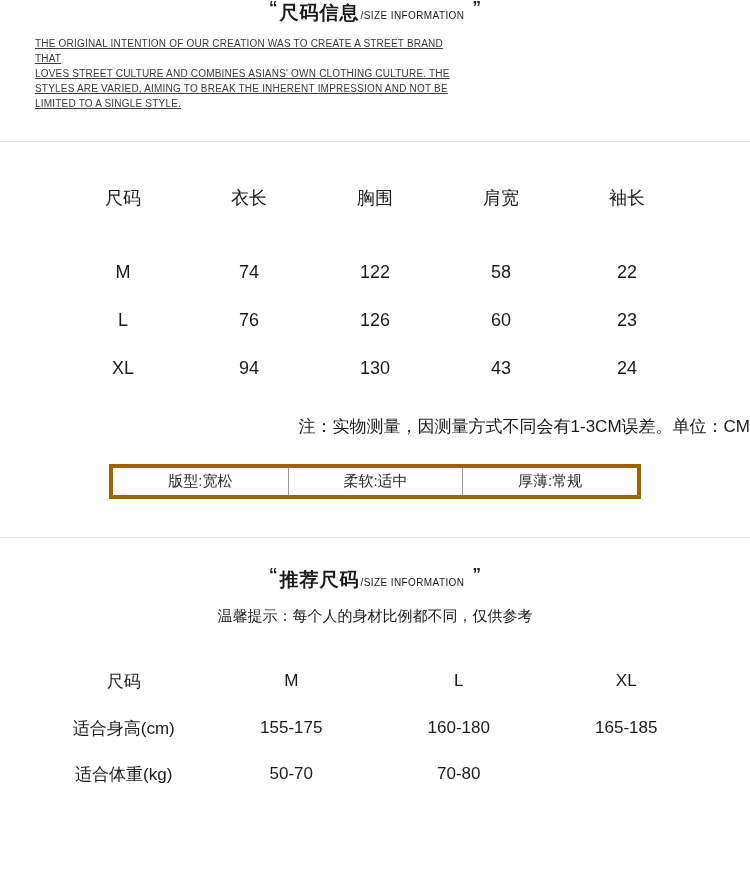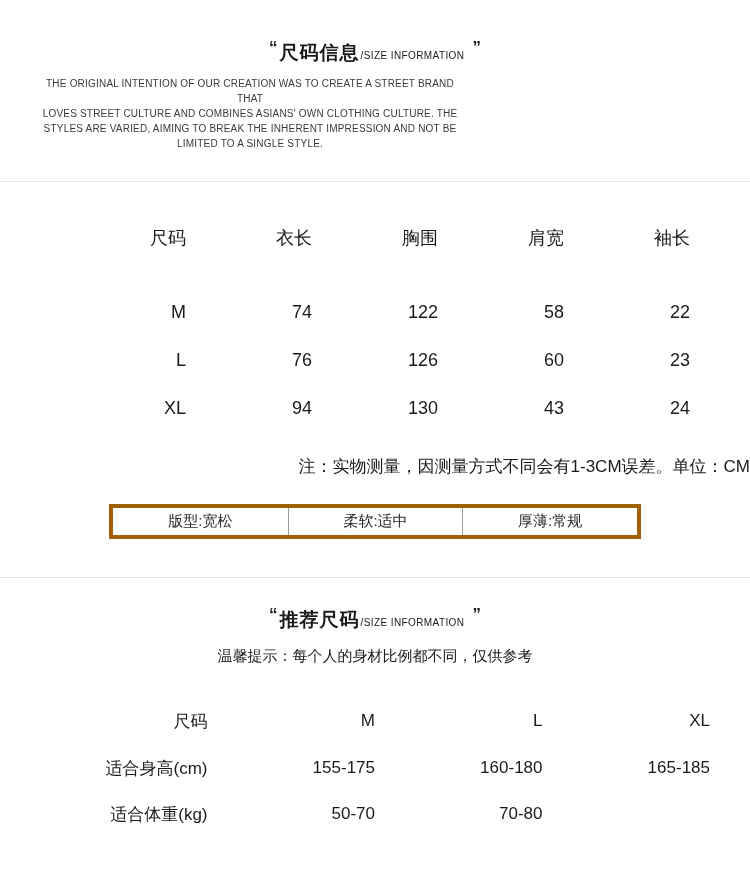--- a/index.html
+++ b/index.html
@@ -4,44 +4,44 @@
 <style>
   html, body { margin:0; padding:0; }
   body {
     width:750px; height:883px; background:#ffffff;
     font-family:"Liberation Sans","DejaVu Sans",sans-serif;
     color:#1a1a1a; overflow:hidden;
   }
 
   
   .sec-header { text-align:center; }
-  .sec1-header { padding-top:40px; height:26px; line-height:26px; }
+  .sec1-header { height:26px; line-height:26px; }
   .sec2-header { margin-top:29px; height:26px; line-height:26px; }
   .q { font-weight:700; font-size:17px; position:relative; top:-6px; }
   .q-open { margin-right:2px; }
   .q-close { margin-left:8px; }
   .t-cn { font-size:19px; font-weight:700; letter-spacing:1px; }
   .t-en { font-size:10px; letter-spacing:0.4px; margin-left:1px; }
 
   
   .desc {
-    margin:10px 0 0 35px; width:430px; text-align:center;
-    font-size:10px; line-height:15px; color:#3a3a3a; letter-spacing:0.2px;
+    margin:10px 0 0 35px; width:430px; text-align:left;
+    font-size:10px; line-height:15px; color:#3a3a3a; letter-spacing:0.2px;text-decoration:underline;
   }
 
   .divider { height:1px; background:#e7e7e7; width:750px; }
   .divider-1 { margin-top:30px; }
   .divider-2 { margin-top:38px; }
 
   
   .table { box-sizing:border-box; font-size:18px; }
   .size-table { padding:0 60px; }
   .trow { display:grid; align-items:center; }
   .size-table .trow { grid-template-columns:repeat(5,1fr); }
-  .tcell { text-align:right; }
+  .tcell { text-align:center; }
   .size-table .thead { margin-top:44px; height:24px; }
   .size-table .body-row { height:48px; }
   .size-table .body-row.first { margin-top:38px; }
 
   .note { margin-top:25px; height:20px; line-height:20px; text-align:right; font-size:17px; color:#1a1a1a; }
 
   .attr-box {
     margin:27px auto 0; width:524px; height:27px;
     border:4px solid #a16207; display:grid; grid-template-columns:repeat(3,1fr);
     box-sizing:content-box;

